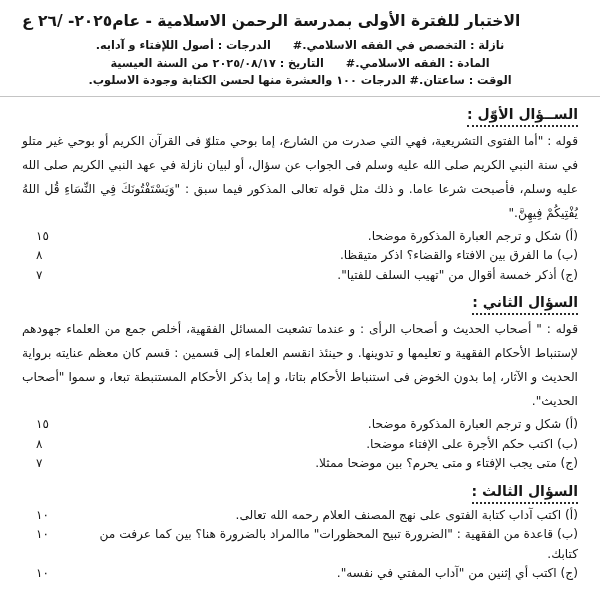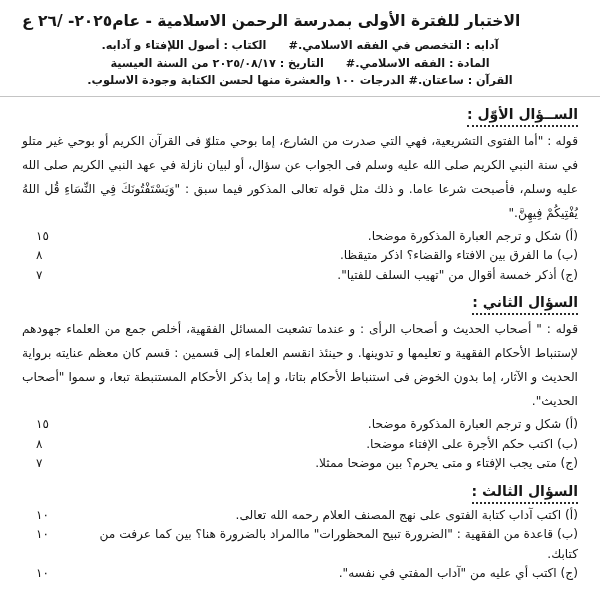--- a/index.html
+++ b/index.html
@@ -76,43 +76,43 @@
 </style>
 </head>
 <body>
 
 <div class="page">
 
   <div class="exam-title">الاختبار للفترة الأولى بمدرسة الرحمن الاسلامية - عام٢٠٢٥- /٢٦ ع</div>
 
   <div class="info-row">
     <span class="info-pair">
-      <span class="lbl">آدابه</span>
+      <span class="lbl">نازلة</span>
       <span class="val">: التخصص في الفقه الاسلامي.#</span>
     </span>
     <span class="info-pair">
-      <span class="lbl">الكتاب</span>
+      <span class="lbl">الدرجات</span>
       <span class="val">: أصول اللإفتاء و آدابه.</span>
     </span>
   </div>
 
   <div class="info-row">
     <span class="info-pair">
       <span class="lbl">المادة</span>
       <span class="val">: الفقه الاسلامي.#</span>
     </span>
     <span class="info-pair">
       <span class="lbl">التاريخ</span>
       <span class="val">: ٢٠٢٥/٠٨/١٧ من السنة العيسية</span>
     </span>
   </div>
 
   <div class="info-row">
     <span class="info-pair">
-      <span class="lbl">القرآن</span>
+      <span class="lbl">الوقت</span>
       <span class="val">: ساعتان.# الدرجات ١٠٠ والعشرة منها لحسن الكتابة وجودة الاسلوب.</span>
     </span>
   </div>
 
   <div class="header-divider"></div>
 
   <div>
     <div class="section-heading-wrap">
       <span class="section-heading">الســؤال الأوّل :</span>
     </div>
@@ -161,19 +161,19 @@
     <div class="items">
       <div class="item-row">
         <span class="item-text">(أ) اكتب آداب كتابة الفتوى على نهج المصنف العلام رحمه الله تعالى.</span>
         <span class="item-marks">١٠</span>
       </div>
       <div class="item-row">
         <span class="item-text">(ب) قاعدة من الفقهية : "الضرورة تبيح المحظورات" ماالمراد بالضرورة هنا؟ بين كما عرفت من كتابك.</span>
         <span class="item-marks">١٠</span>
       </div>
       <div class="item-row">
-        <span class="item-text">(ج) اكتب أي عليه من "آداب المفتي في نفسه".</span>
+        <span class="item-text">(ج) اكتب أي إثنين من "آداب المفتي في نفسه".</span>
         <span class="item-marks">١٠</span>
       </div>
     </div>
   </div>
 
 </div>
 
 </body></html>

